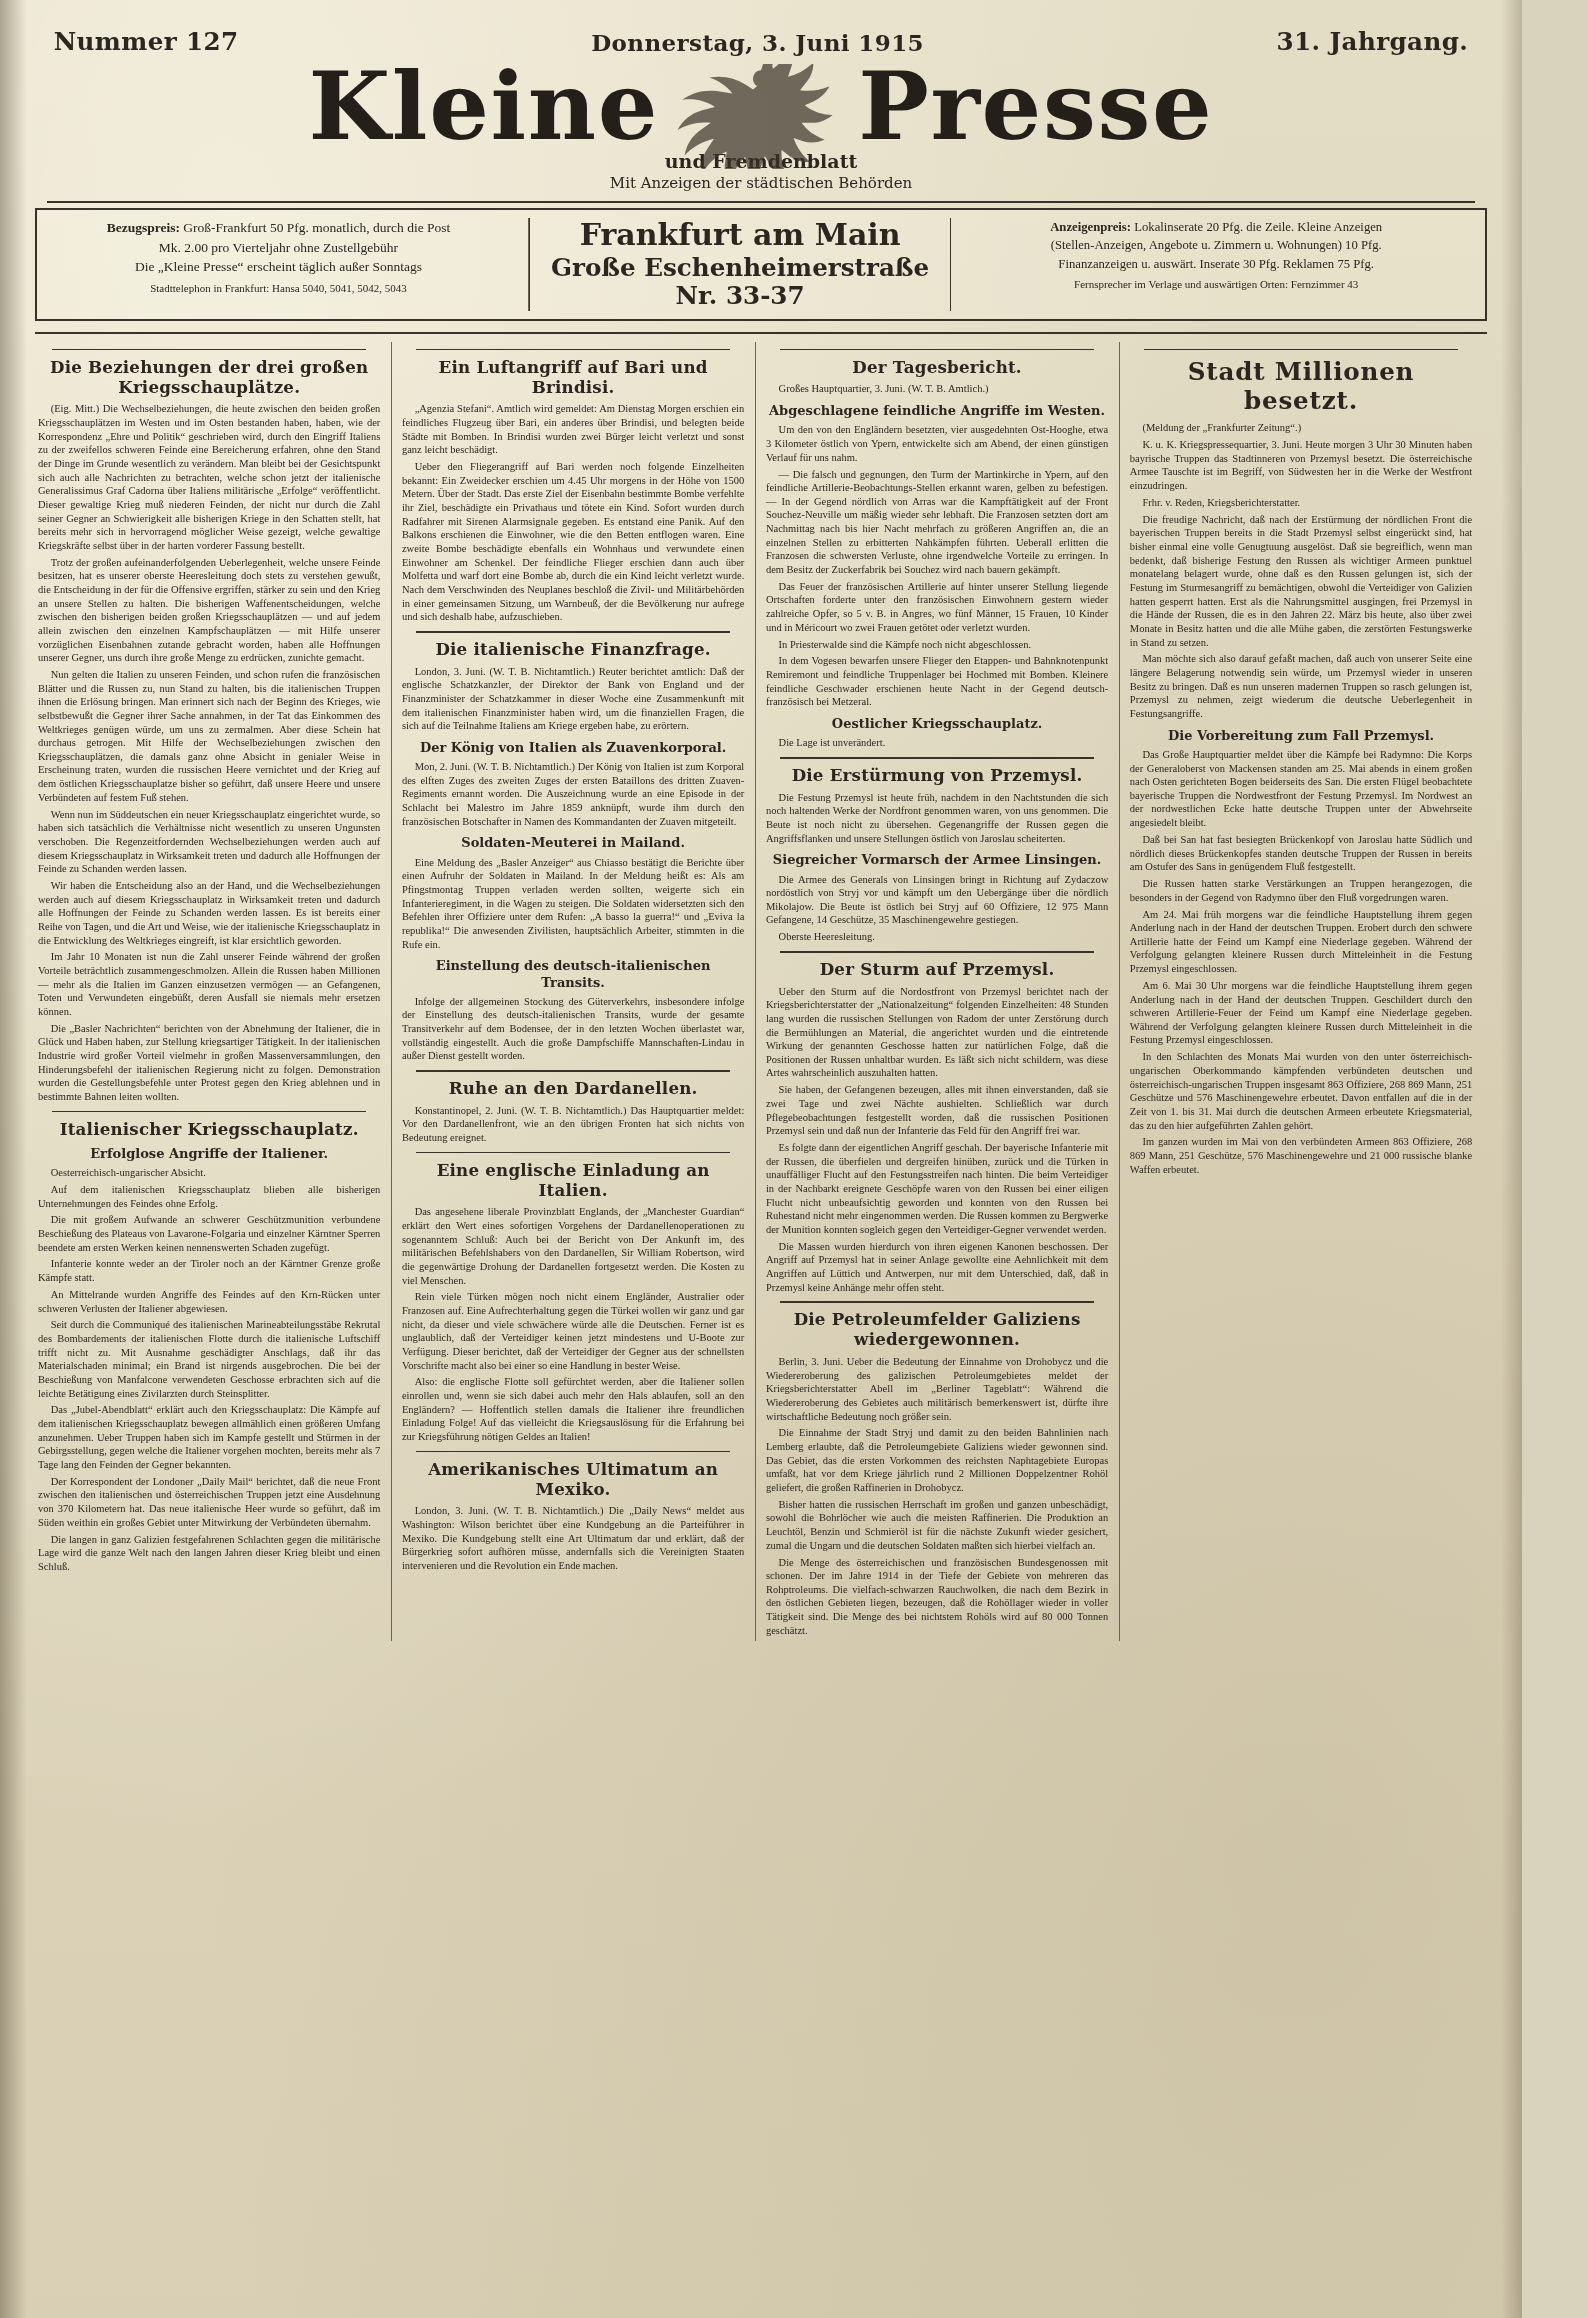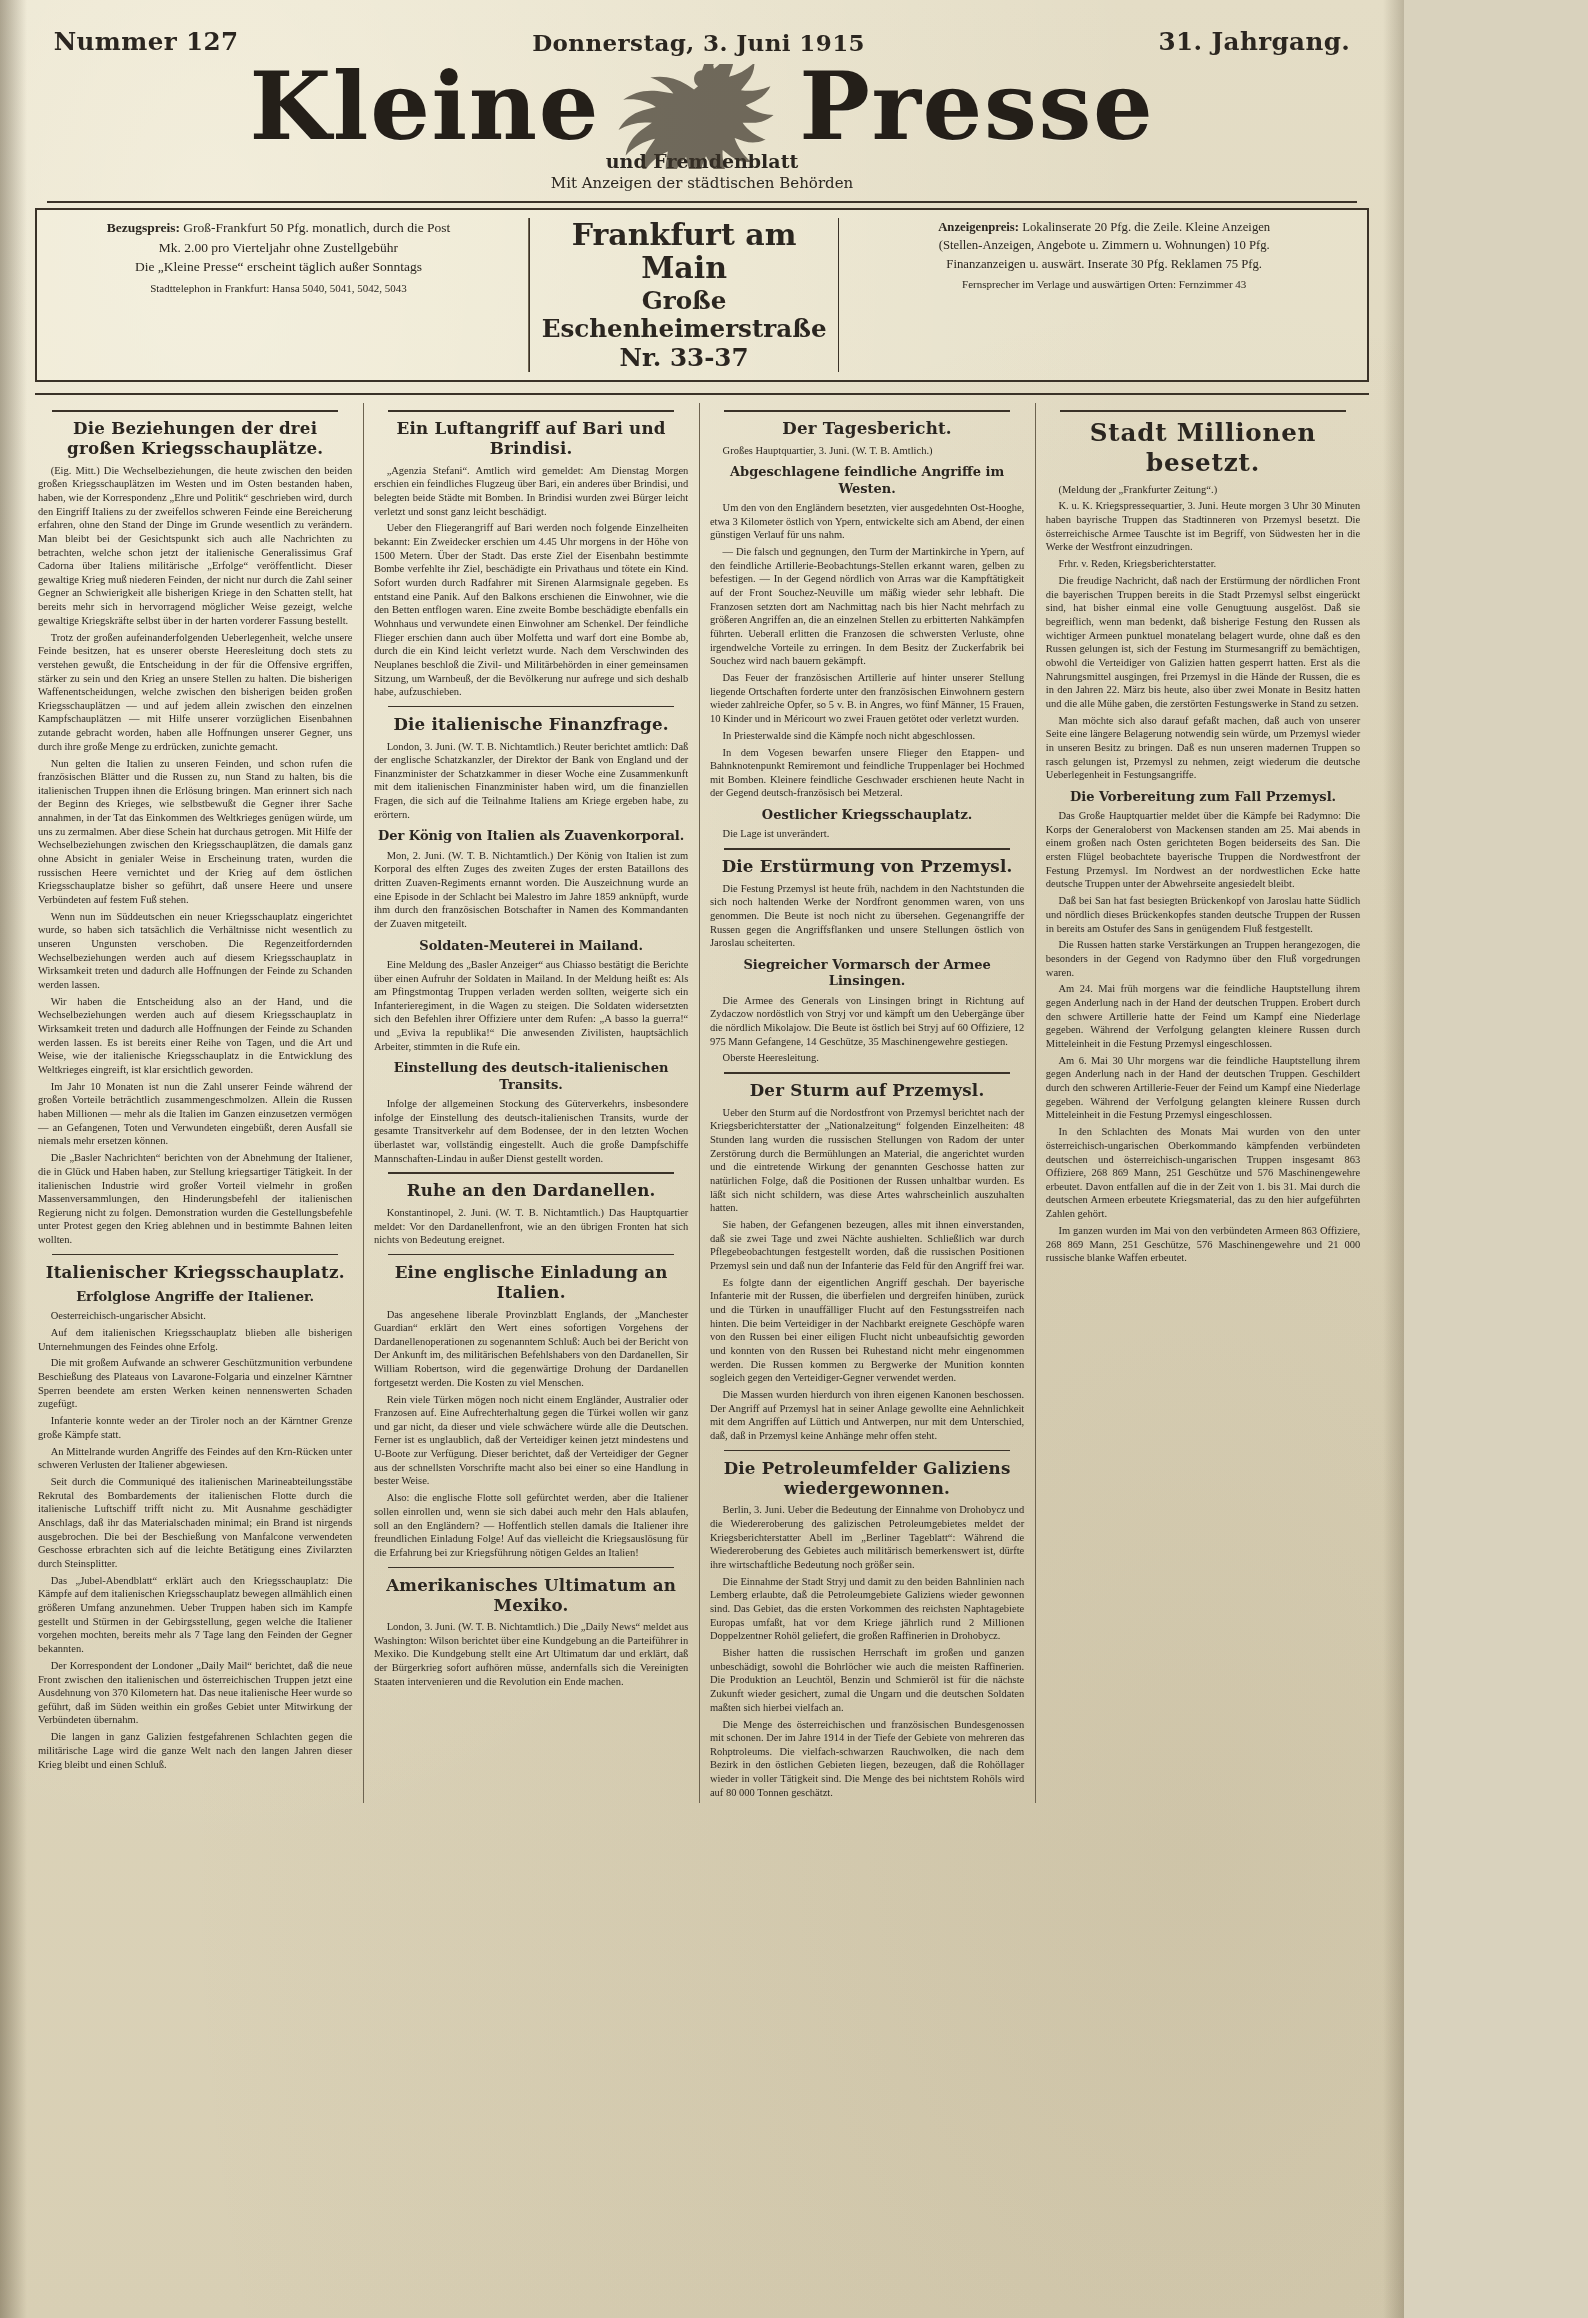--- a/index.html
+++ b/index.html
@@ -5,21 +5,21 @@
 <style>
   html,body{margin:0;padding:0;}
   body{
     width:1589px;
     background:#d9d2bd;
     font-family:"Liberation Serif", serif;
     color:#2b2620;
   }
   .page{
     position:relative;
-    width:1404px;
+    width:1522px;
     min-height:2319px;
     background:
       radial-gradient(ellipse at 15% 10%, rgba(255,252,238,.55), rgba(255,252,238,0) 55%),
       radial-gradient(ellipse at 85% 80%, rgba(120,100,60,.12), rgba(120,100,60,0) 60%),
       linear-gradient(180deg,#e4ddc6 0%, #ded6bd 40%, #d8cfb4 100%);
     box-sizing:border-box;
     padding:27px 30px 32px 30px;
     overflow:hidden;
   }
   .page:before{
@@ -106,21 +106,21 @@
   .col{
     flex:1 1 0;
     padding:0 10.3px;
     border-right:0.8px solid #6d6350;
     font-size:10.5px;
     line-height:1.30;
     text-align:justify;
     hyphens:auto;
     -webkit-hyphens:auto;
   }
-  .col:last-child{border-right:none;padding-right:9px;}
+  .col:last-child{border-right:none;padding-right:15px;}
   .col:first-child{padding-left:3.2px;}
 
   h2.head{
     font-family:"DejaVu Serif", serif;
     font-weight:bold;
     text-align:center;
     font-size:16.7px;
     line-height:1.2;
     margin:4.8px 0 5.6px 0;
     letter-spacing:0.2px;

